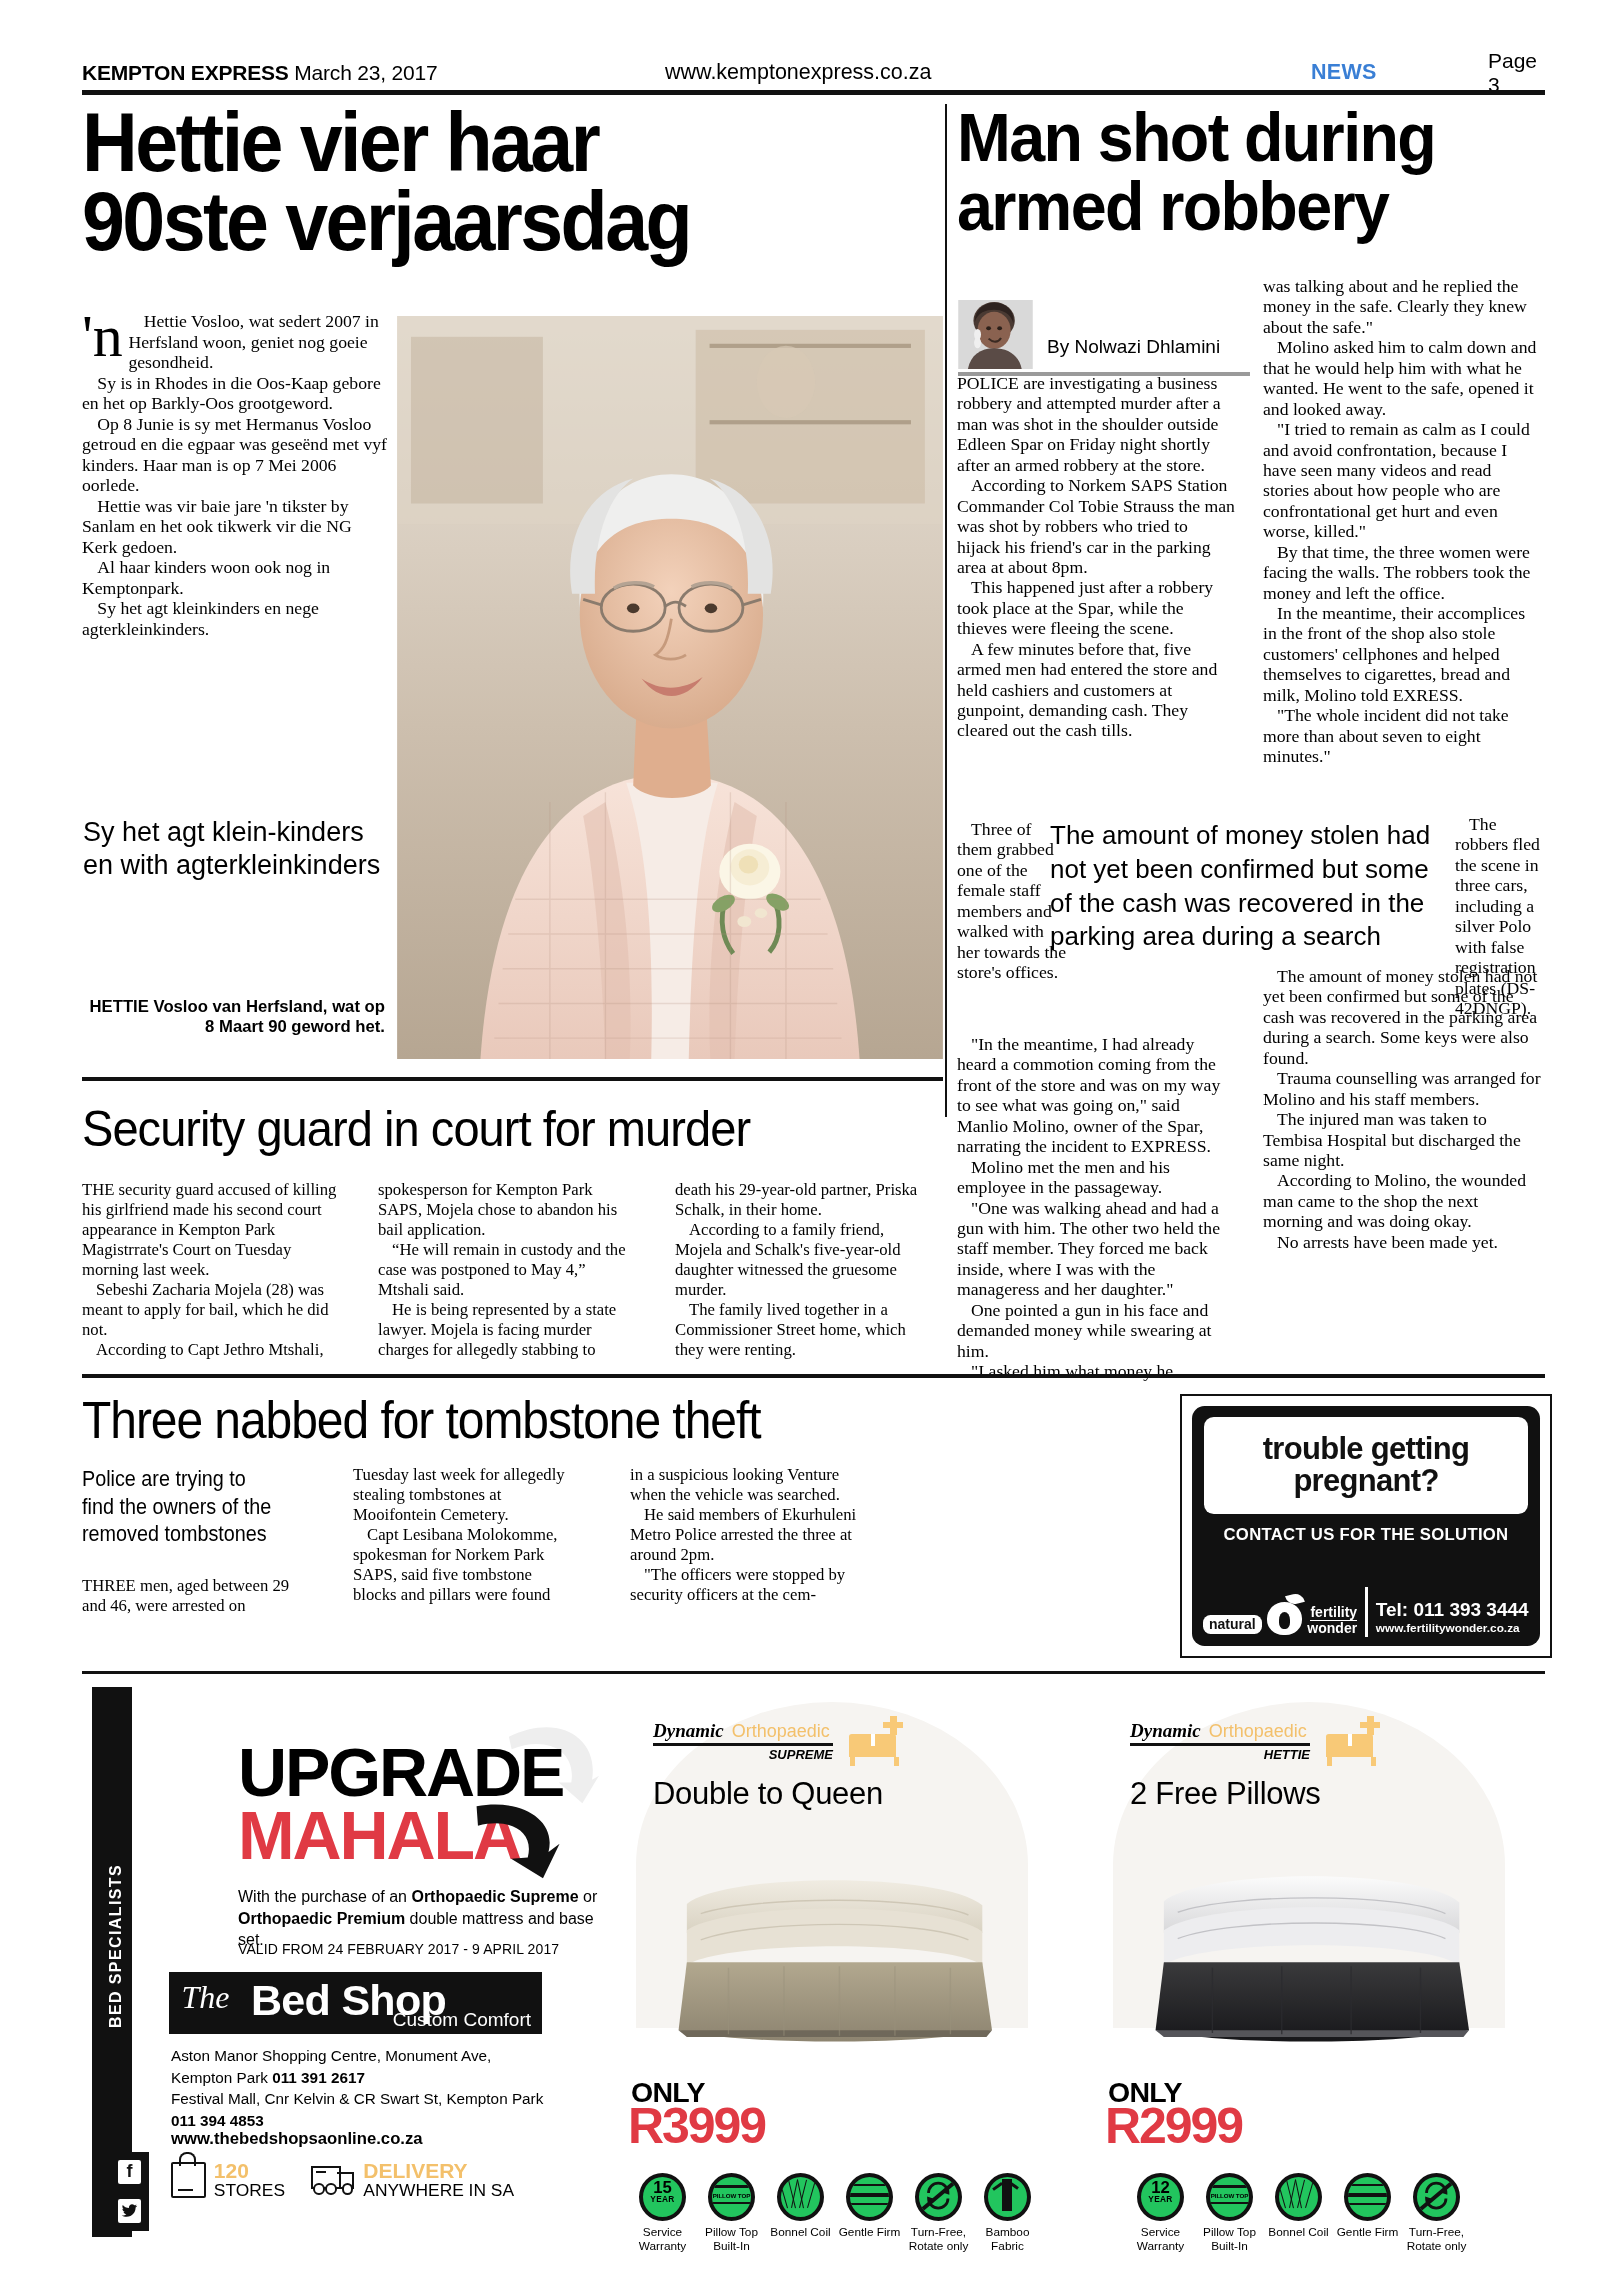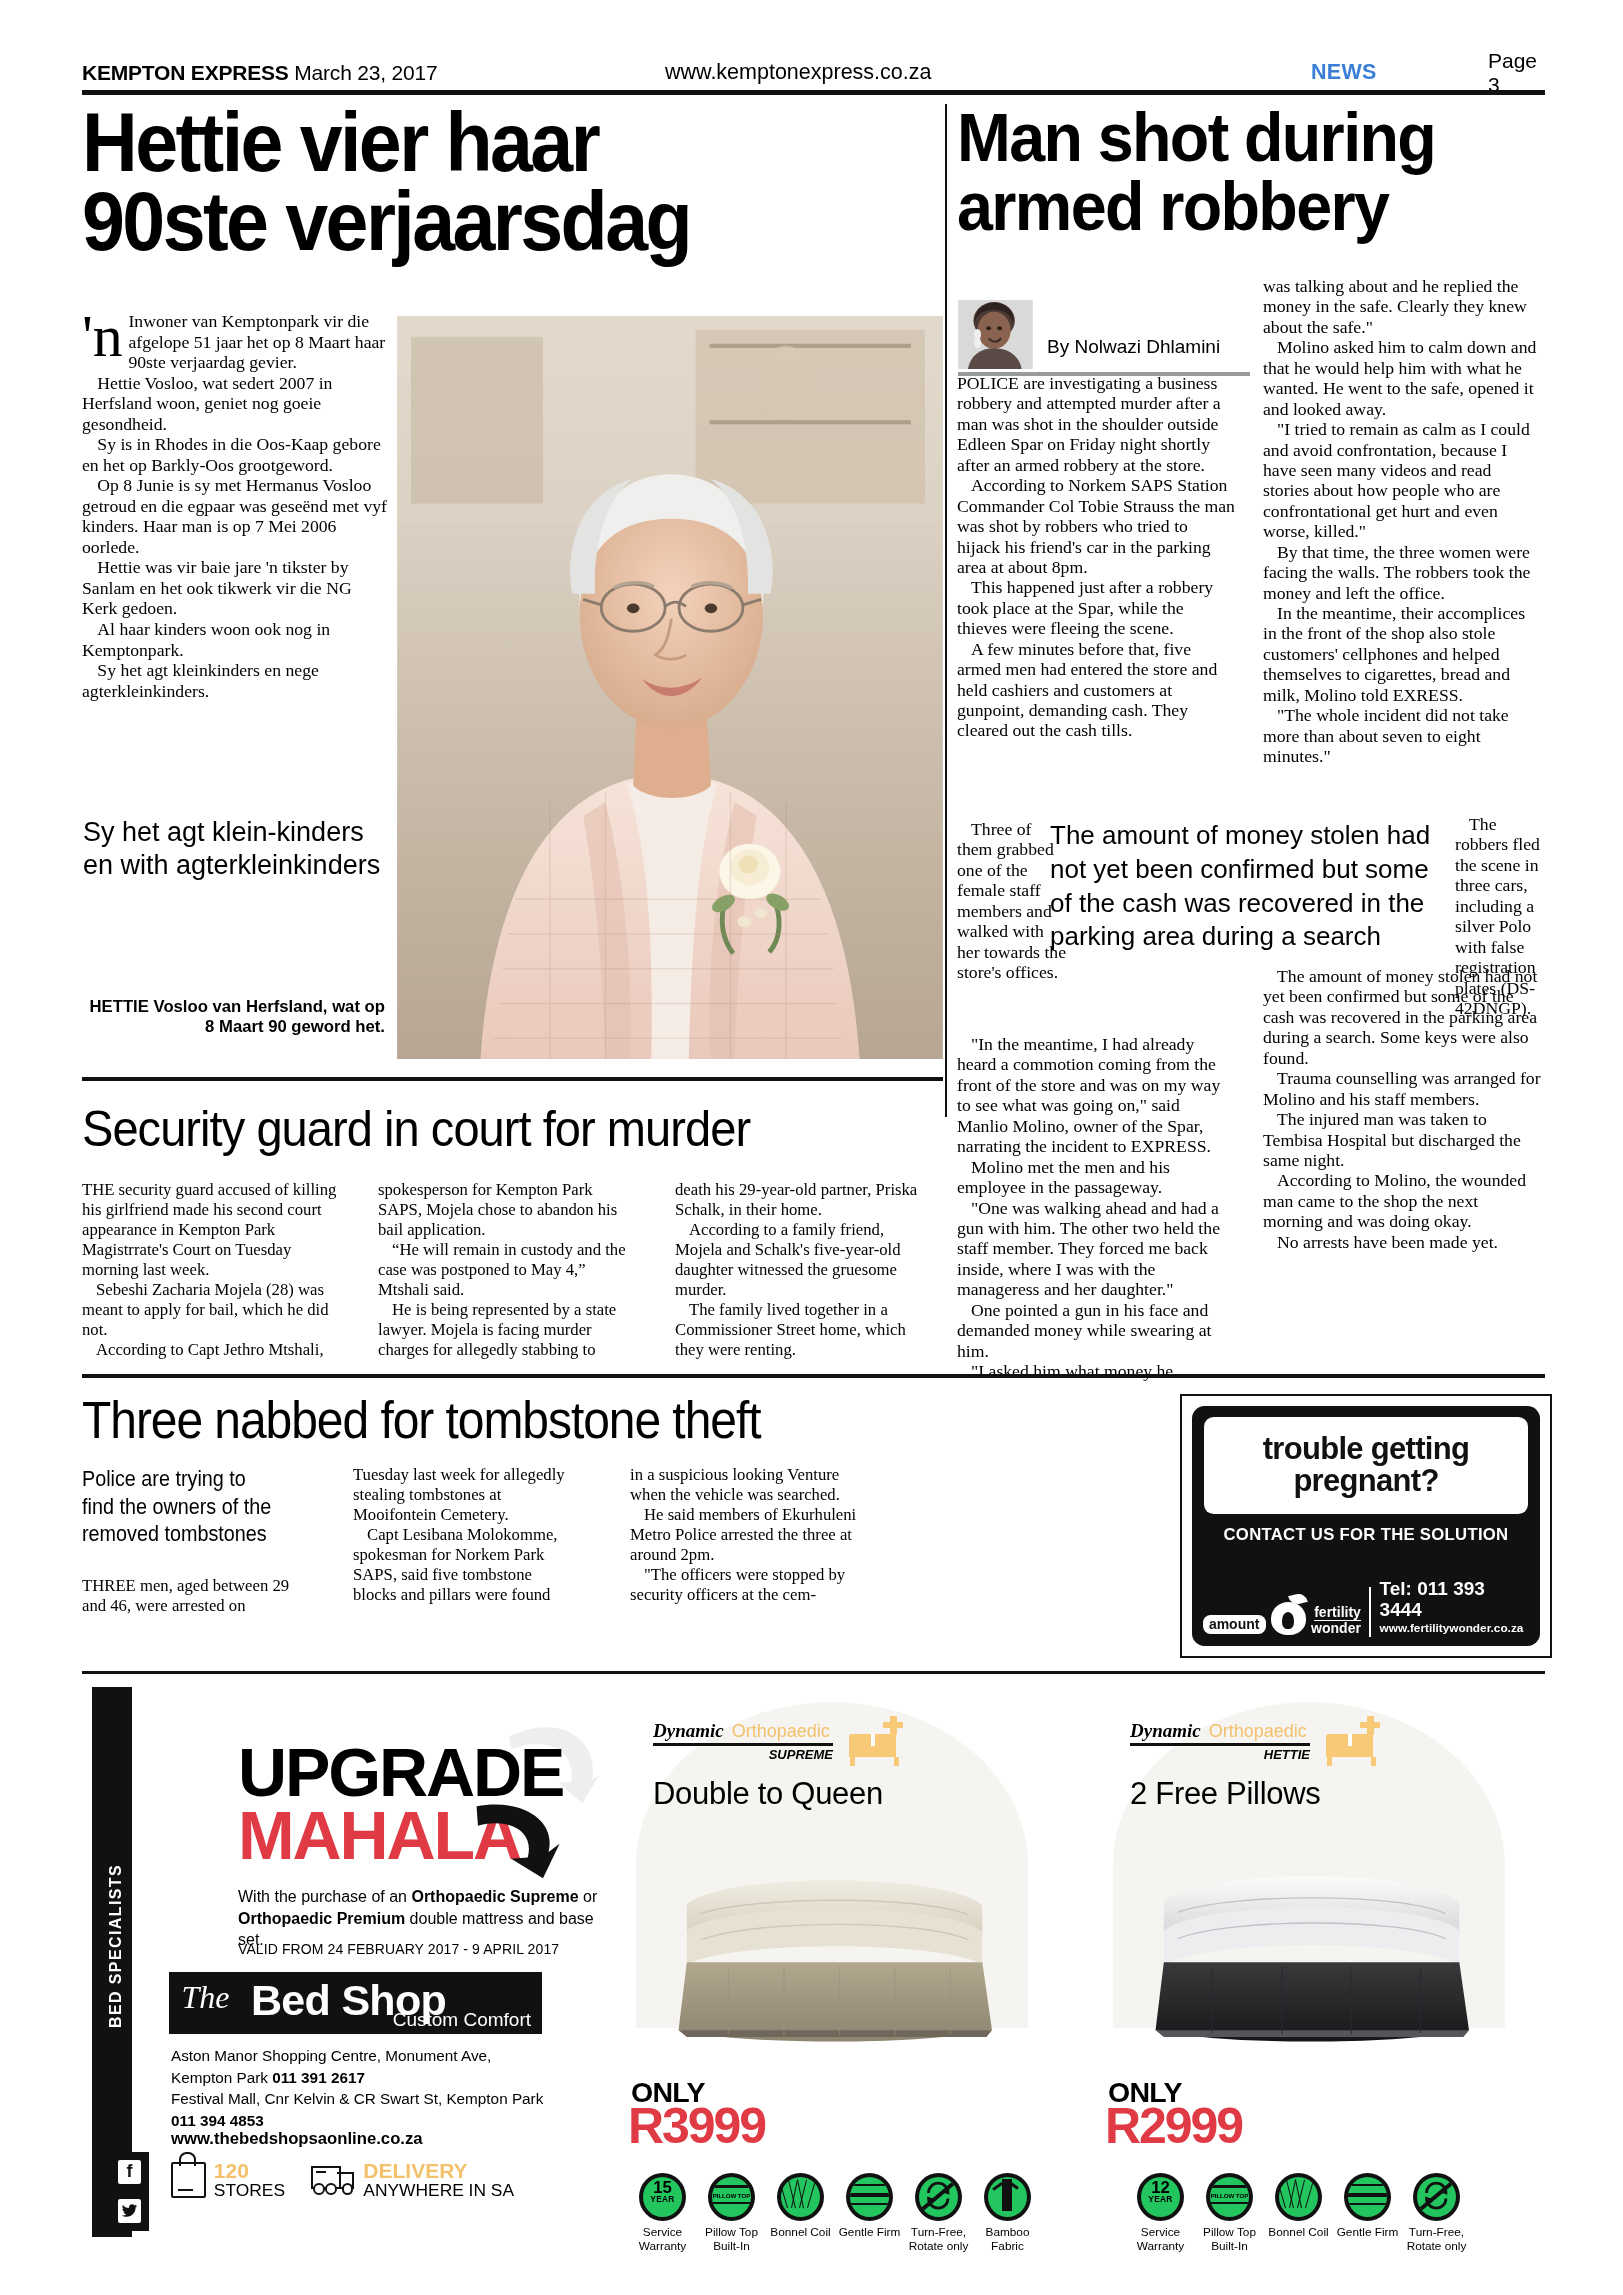--- a/index.html
+++ b/index.html
@@ -202,21 +202,21 @@
     <div class="mh-page">Page 3</div>
   </div>
   <div class="rule-thick" style="top:90px;"></div>
 
   <div class="hd-hettie">
     <span>Hettie vier haar</span>
     <span class="l2">90ste verjaarsdag</span>
   </div>
 
   <div class="col-left">
-    <p class="first"><span class="dropcap">'n</span><span>Inwoner van Kemptonpark vir die afgelope 51 jaar het op 8 Maart haar 90ste verjaardag gevier.</span></p>
+    <p class="first"><span class="dropcap">'n</span></p>
     <p>Hettie Vosloo, wat sedert 2007 in Herfsland woon, geniet nog goeie gesondheid.</p>
     <p>Sy is in Rhodes in die Oos-Kaap gebore en het op Barkly-Oos grootgeword.</p>
     <p>Op 8 Junie is sy met Hermanus Vosloo getroud en die egpaar was geseënd met vyf kinders. Haar man is op 7 Mei 2006 oorlede.</p>
     <p>Hettie was vir baie jare 'n tikster by Sanlam en het ook tikwerk vir die NG Kerk gedoen.</p>
     <p>Al haar kinders woon ook nog in Kemptonpark.</p>
     <p>Sy het agt kleinkinders en nege agterkleinkinders.</p>
   </div>
 
   <div class="pullquote-left">Sy het agt klein-kinders en with agterkleinkinders</div>
   <div class="caption-left">HETTIE Vosloo van Herfsland, wat op 8 Maart 90 geword het.</div>
@@ -396,21 +396,21 @@
   </div>
 
   <div class="ad-fert">
     <div class="fert-inner">
       <div class="fert-white">
         <span>trouble getting</span>
         <span>pregnant?</span>
       </div>
       <div class="fert-contact">CONTACT US FOR THE SOLUTION</div>
       <div class="fert-bot">
-        <div class="fert-nat">amount</div>
+        <div class="fert-nat">natural</div>
         <div class="apple">
           <div class="leaf"></div>
             <div class="body"></div>
             <div class="fet"></div>
         </div>
         <div class="fert-fw">
           <span class="u">fertility</span><br>
           <span>wonder</span>
         </div>
         <div class="fert-sep"></div>

